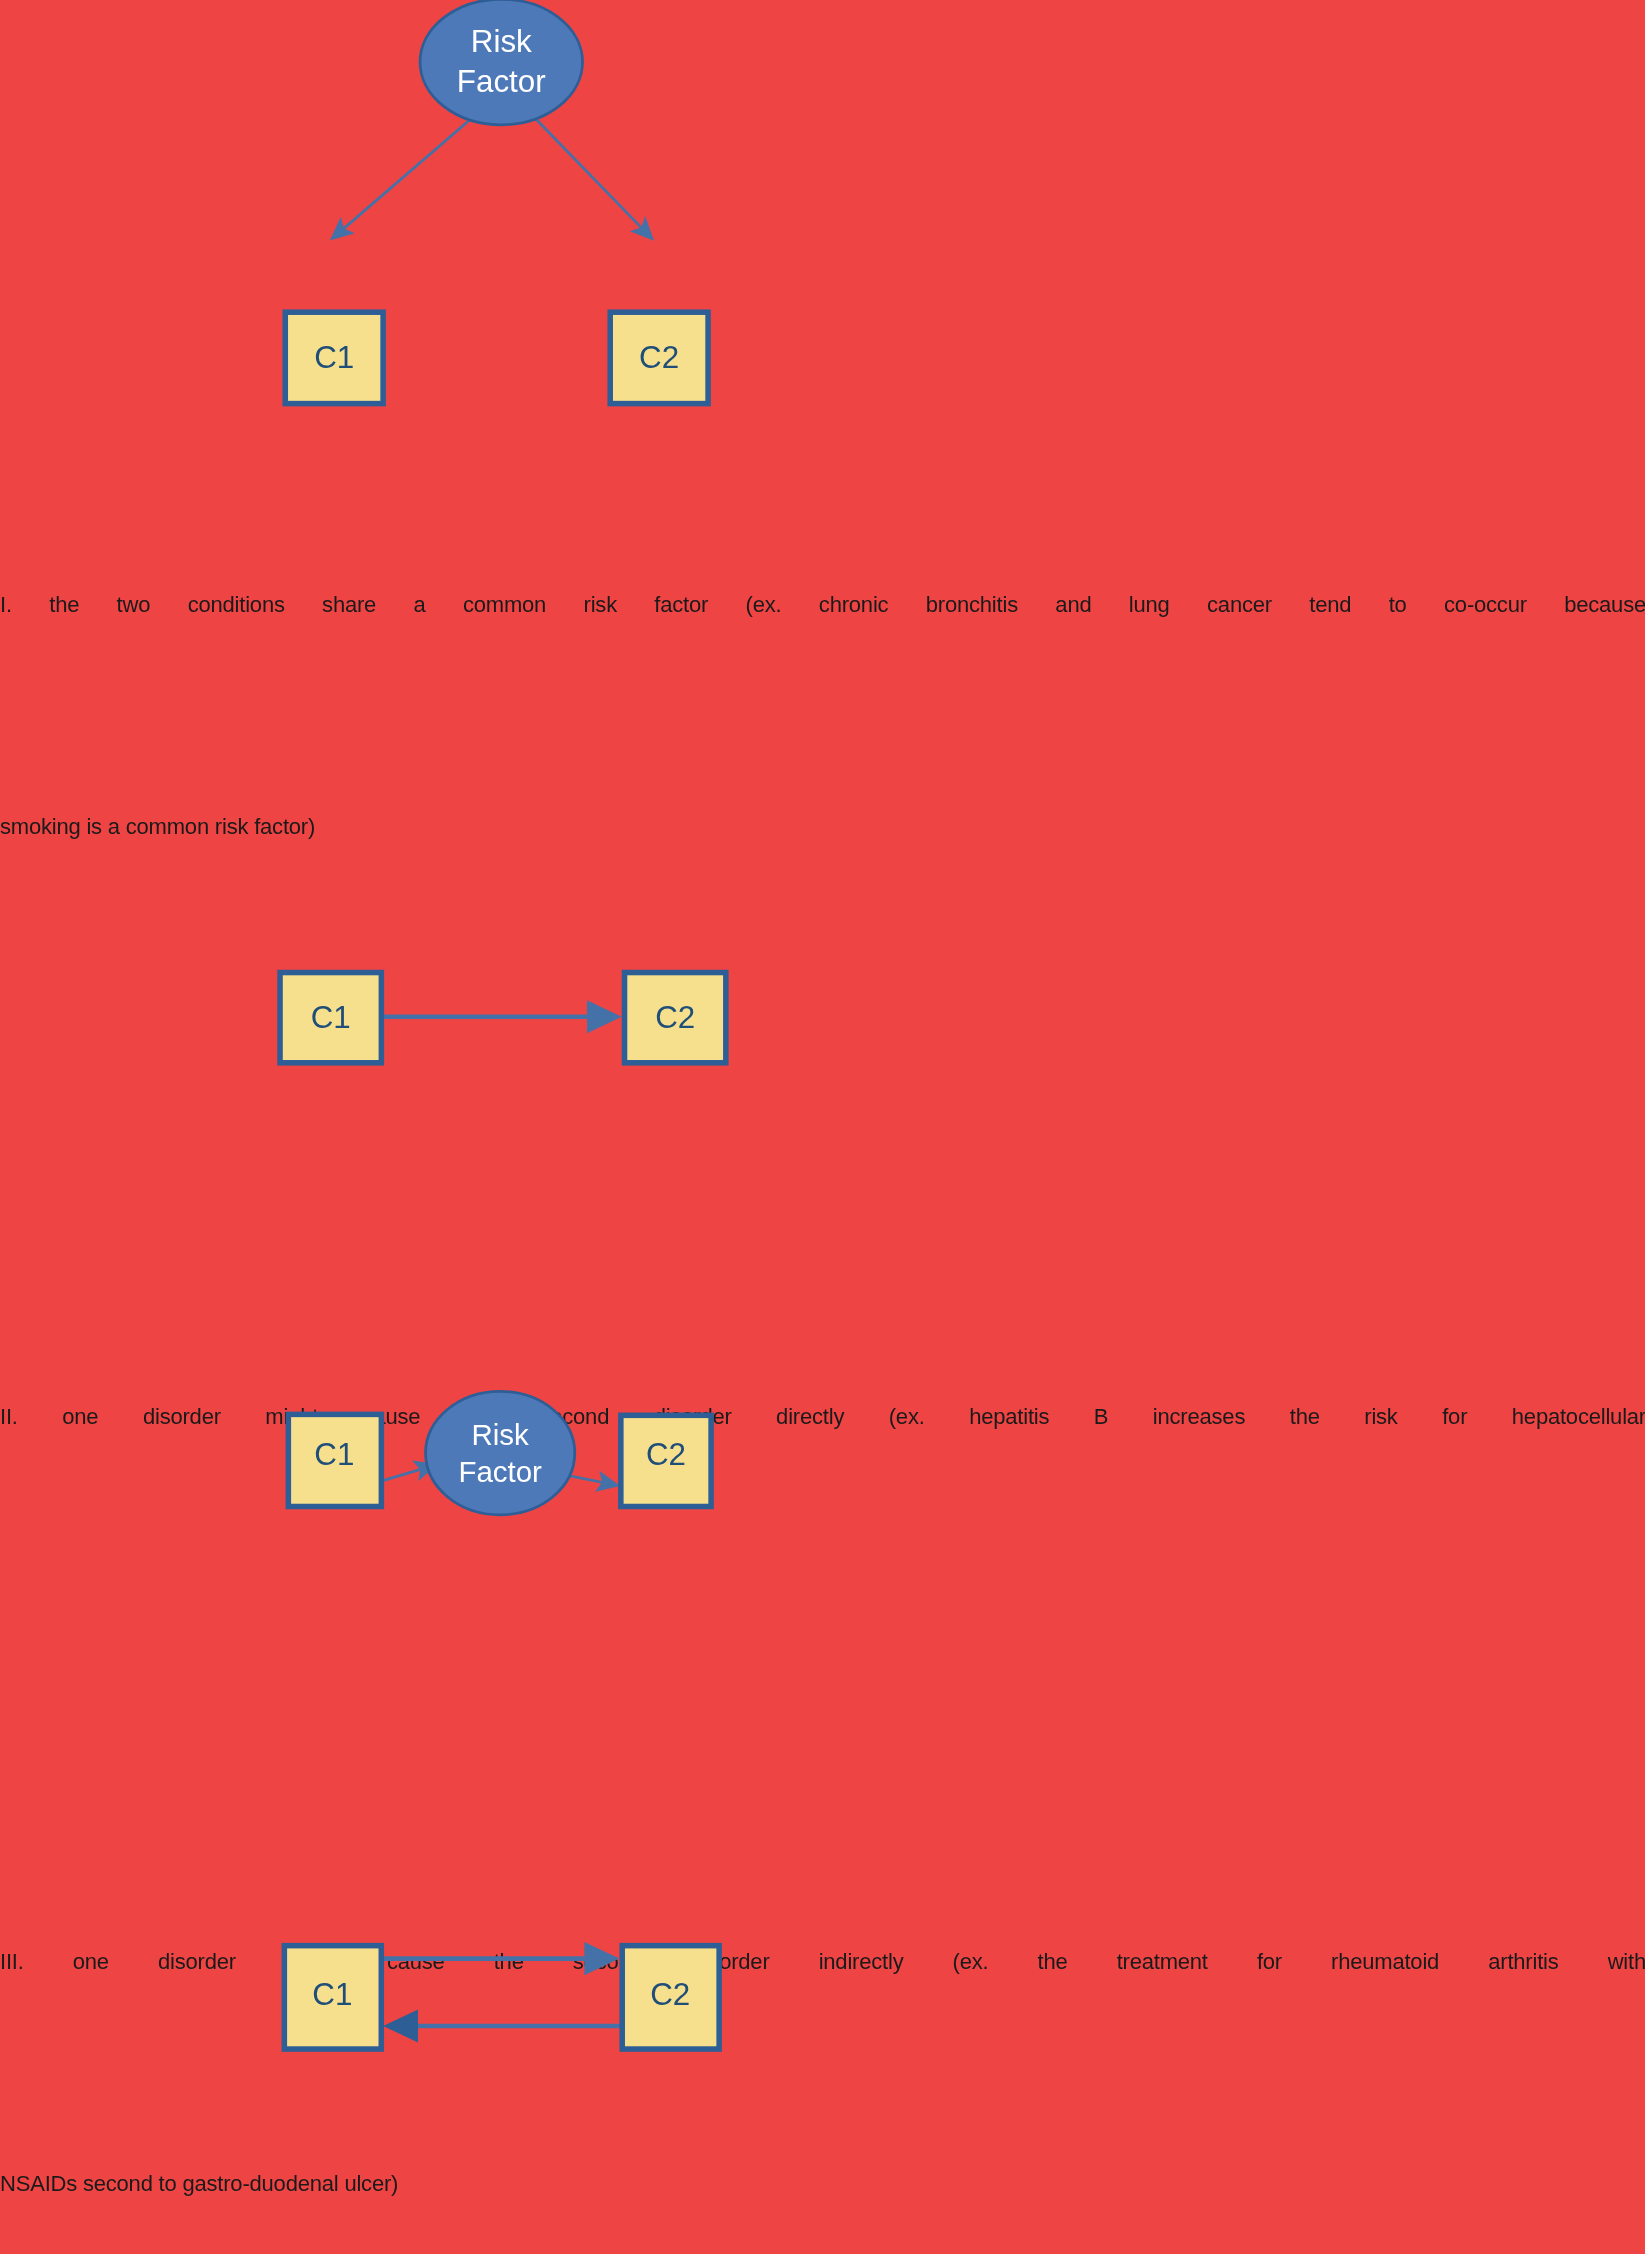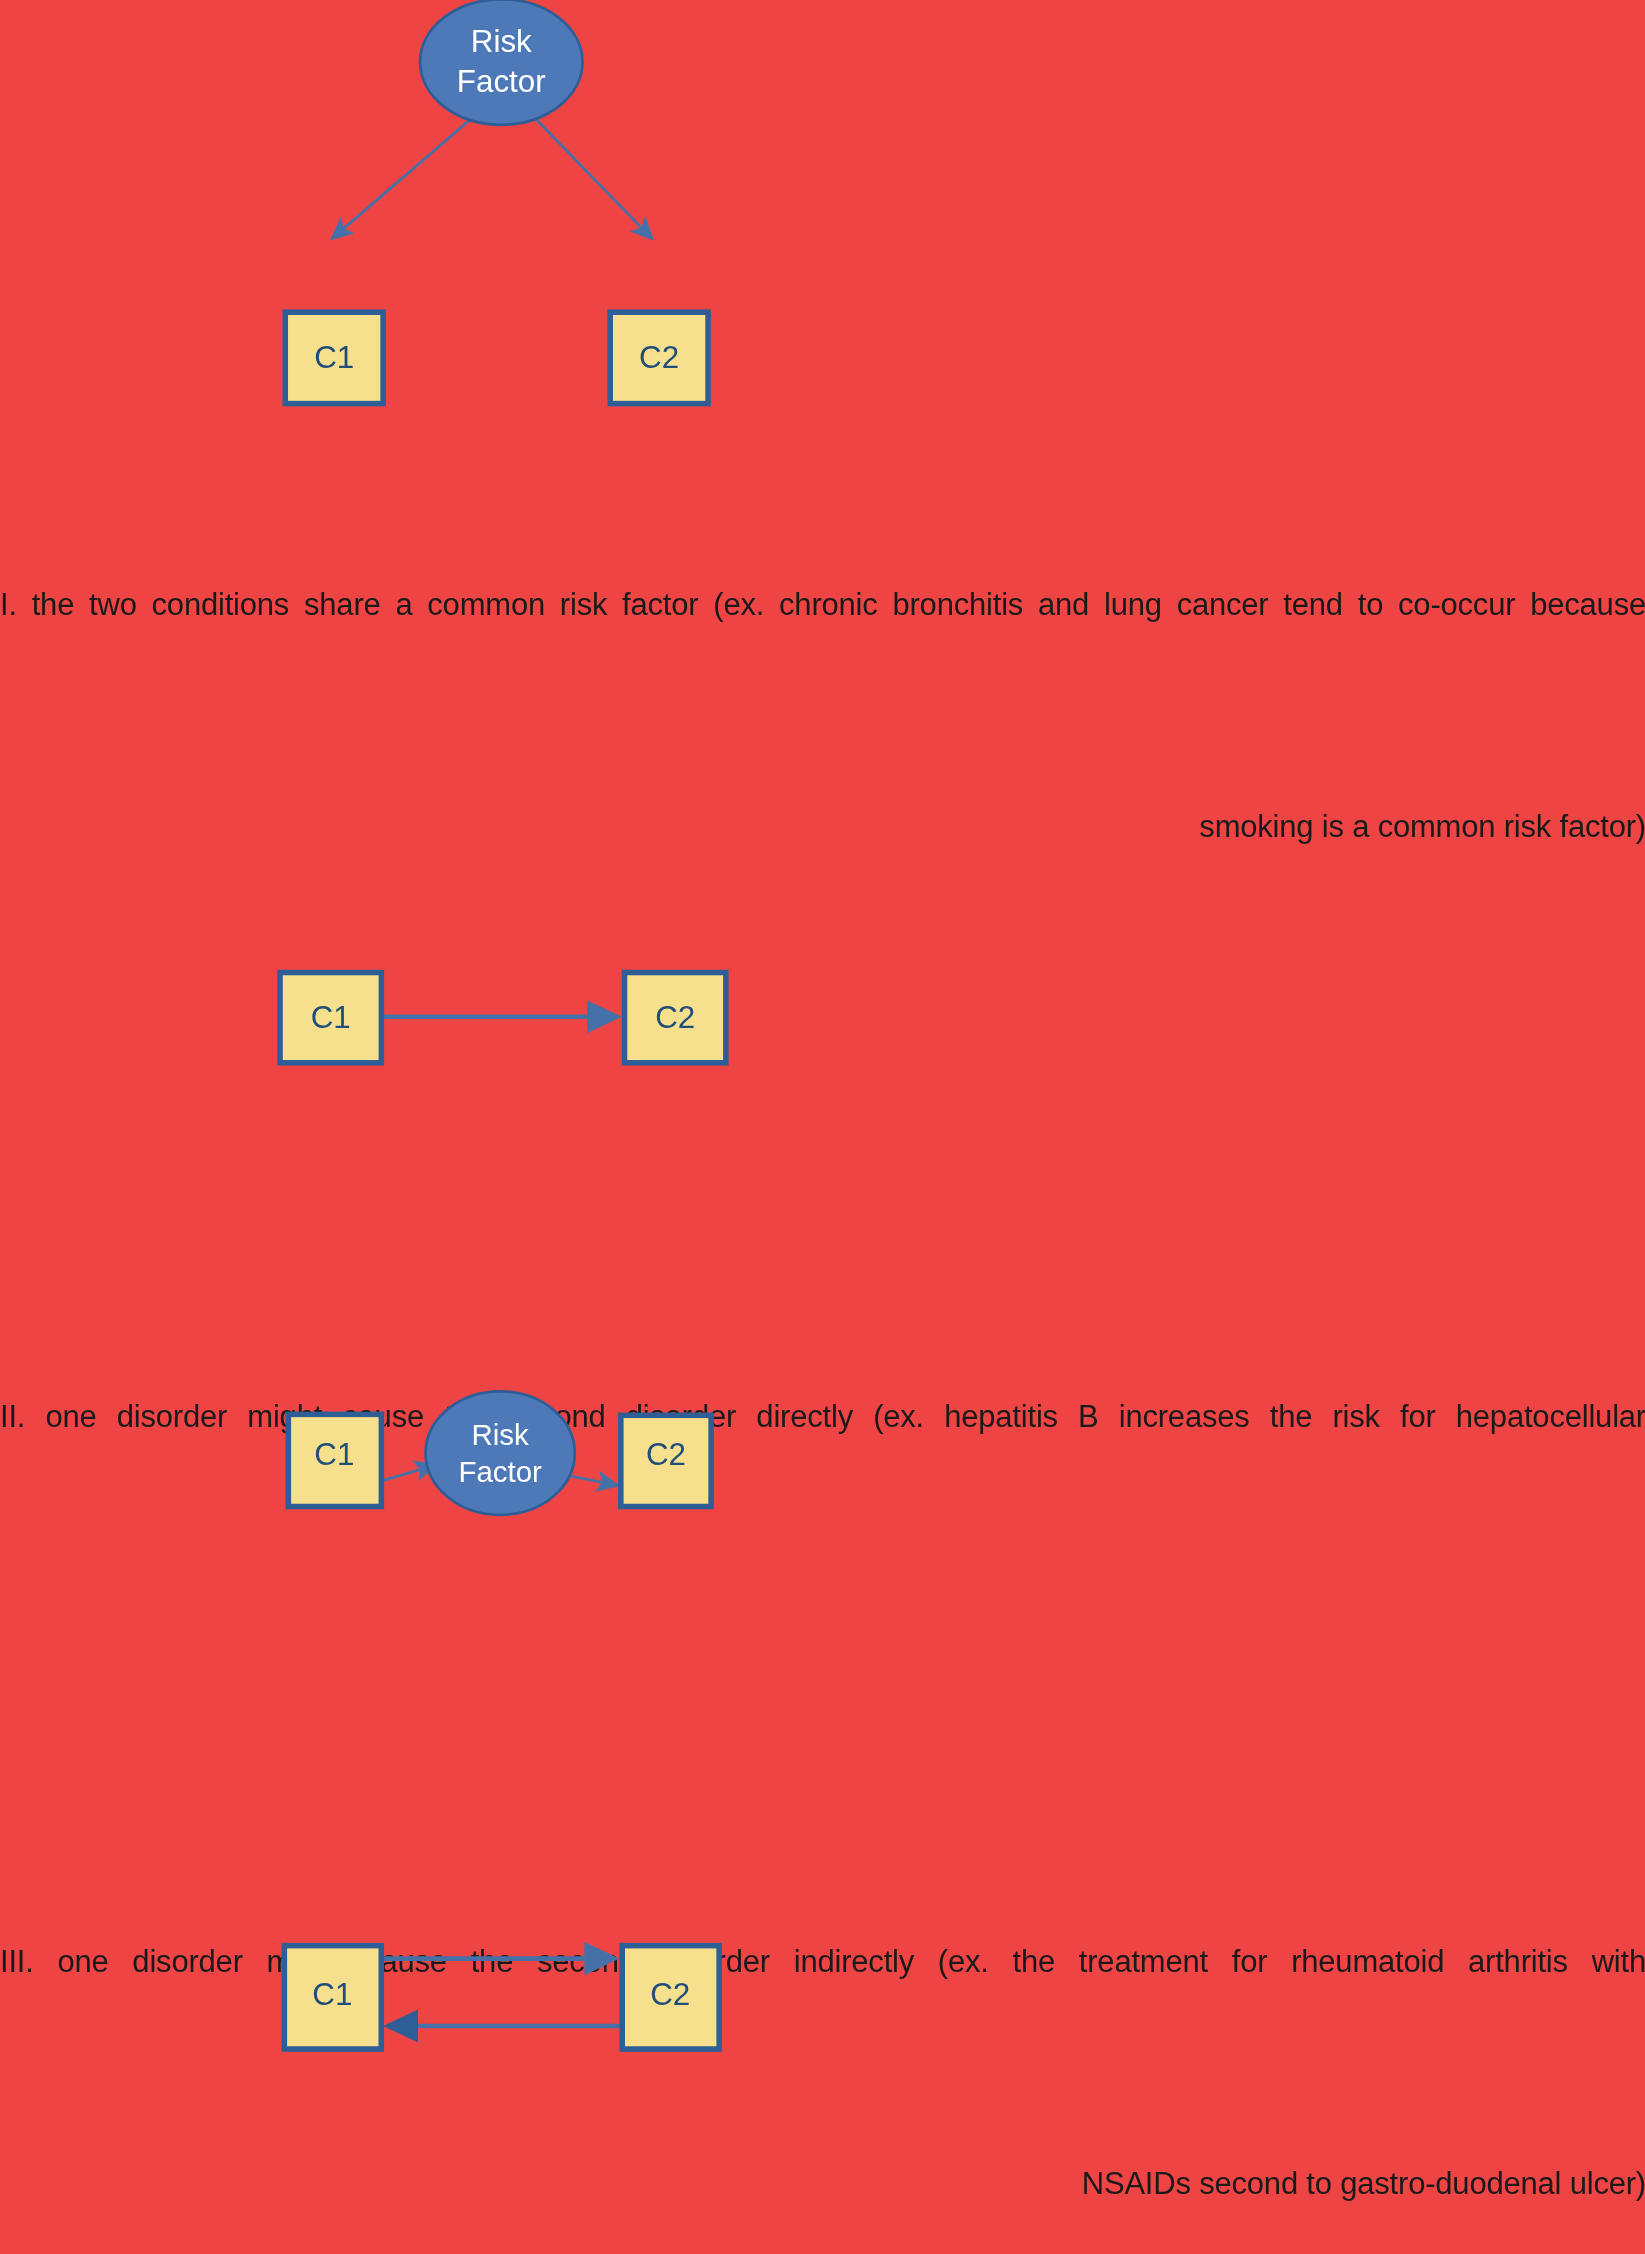--- a/index.html
+++ b/index.html
@@ -30,30 +30,29 @@
   }
   .diagram svg {
     display: block;
   }
 
   
   .caption {
     position: absolute;
     left: 0px;
     width: 1646px;
-    font-size: 31px;
+    font-size: 22px;
     line-height: 74px;
     color: #1a1a1a;
     font-family: "Liberation Sans", sans-serif;
     letter-spacing: -0.2px;
     white-space: pre-wrap;
   }
   .caption .ln {
     display: block;
-    text-align: right;
   }
   .caption .justify {
     text-align: justify;
     text-align-last: justify;
     white-space: normal;
   }
 
   
   .node-label {
     font-family: "Liberation Sans", sans-serif;

